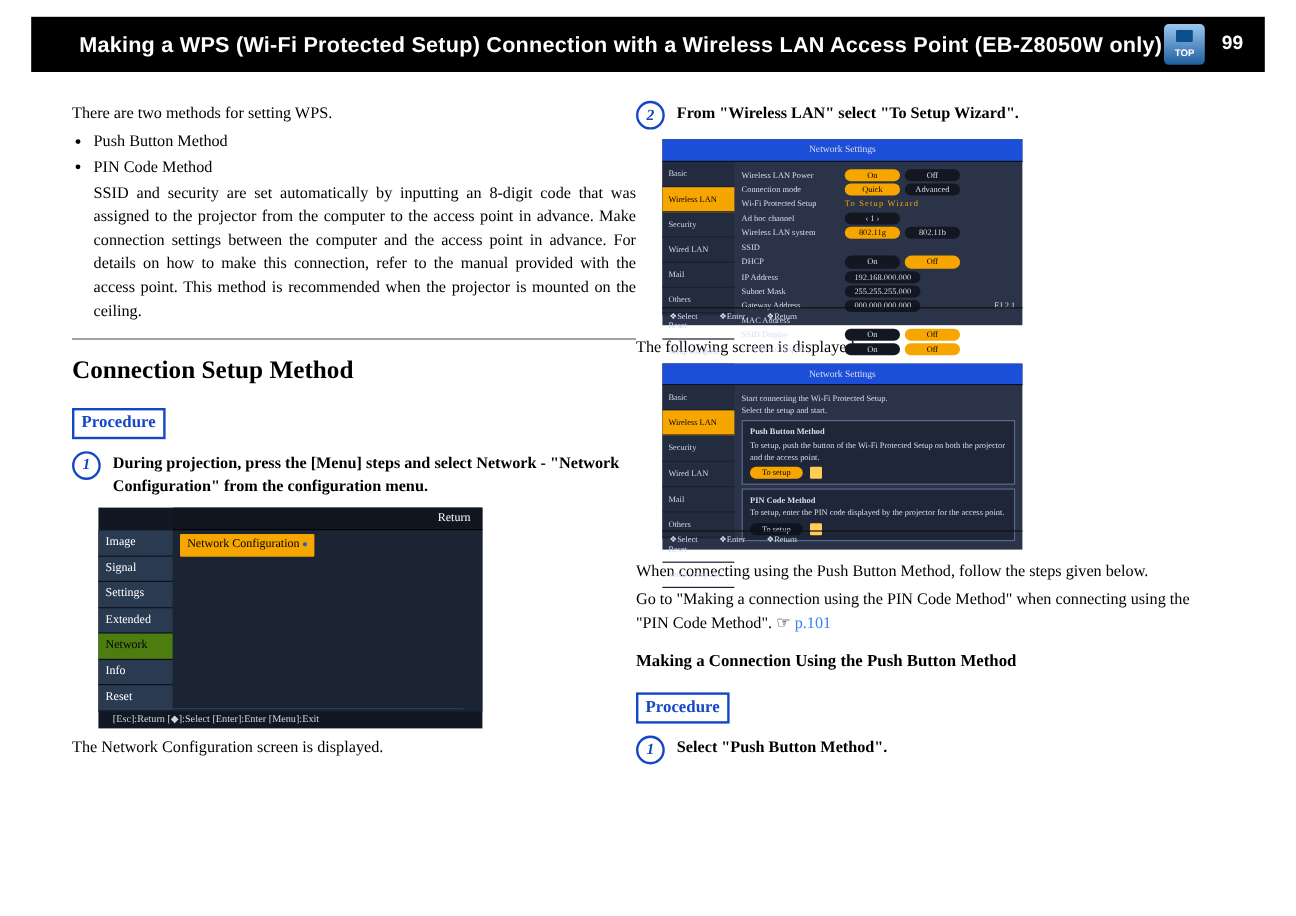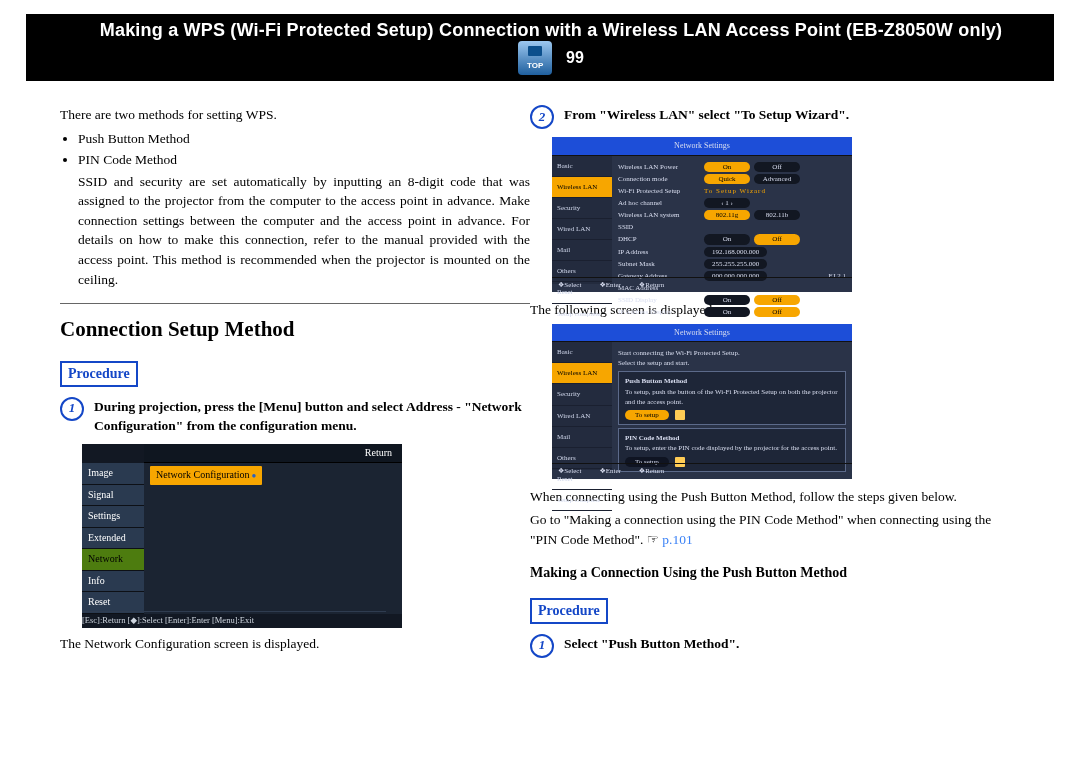--- a/index.html
+++ b/index.html
@@ -13,21 +13,20 @@
     overflow: hidden;
   }
   .header-bar {
     background: #000;
     color: #fff;
     display: flex;
     align-items: center;
     justify-content: space-between;
     padding: 6px 18px 6px 40px;
     margin: 14px 26px 0 26px;
-    flex-direction: column;
   }
   .header-title {
     font-weight: 700;
     font-size: 18px;
     letter-spacing: 0.2px;
   }
   .header-right {
     display: flex;
     align-items: center;
     gap: 14px;
@@ -129,21 +128,21 @@
   .menu1-return{
     background:#0f1620;color:#fff;text-align:right;padding:2px 10px;border-bottom:1px solid #000;margin-left:62px;
   }
   .menu1-item{
     margin:3px 6px; padding:2px 6px;
     background:#f7a600;color:#000;display:inline-block;border-radius:1px;
   }
   .menu1-item::after{content:" \25CF"; color:#2a61c0;font-size:8px;}
   .menu1-foot{
     position:absolute;bottom:0;left:0;right:16px;
-    font-size:8.5px;padding:2px 0;color:#cfd6df;
+    font-size:8.5px;padding:2px 12px;color:#cfd6df;
     border-top:1px solid #2f3c50;
   }
 
   
   .wizard {
     width: 300px;
     height: 155px;
     background:#2a3348;
     margin:4px 0 8px 22px;
     position:relative;
@@ -202,21 +201,21 @@
     </ul>
     <div class="li-desc">SSID and security are set automatically by inputting an 8-digit code that was assigned to the projector from the computer to the access point in advance. Make connection settings between the computer and the access point in advance. For details on how to make this connection, refer to the manual provided with the access point. This method is recommended when the projector is mounted on the ceiling.</div>
 
     <hr class="hr">
     <div class="section-h">Connection Setup Method</div>
 
     <div class="proc-label">Procedure</div>
 
     <div class="step">
       <div class="step-num">1</div>
-      <div class="step-text">During projection, press the [Menu] button and select Address - "Network Configuration" from the configuration menu.</div>
+      <div class="step-text">During projection, press the [Menu] steps and select Network - "Network Configuration" from the configuration menu.</div>
     </div>
 
     
     <div class="menu1">
       <div class="menu1-return">Return</div>
       <div class="menu1-row">
         <div class="menu1-side">
           <div>Image</div>
           <div>Signal</div>
           <div>Settings</div>

